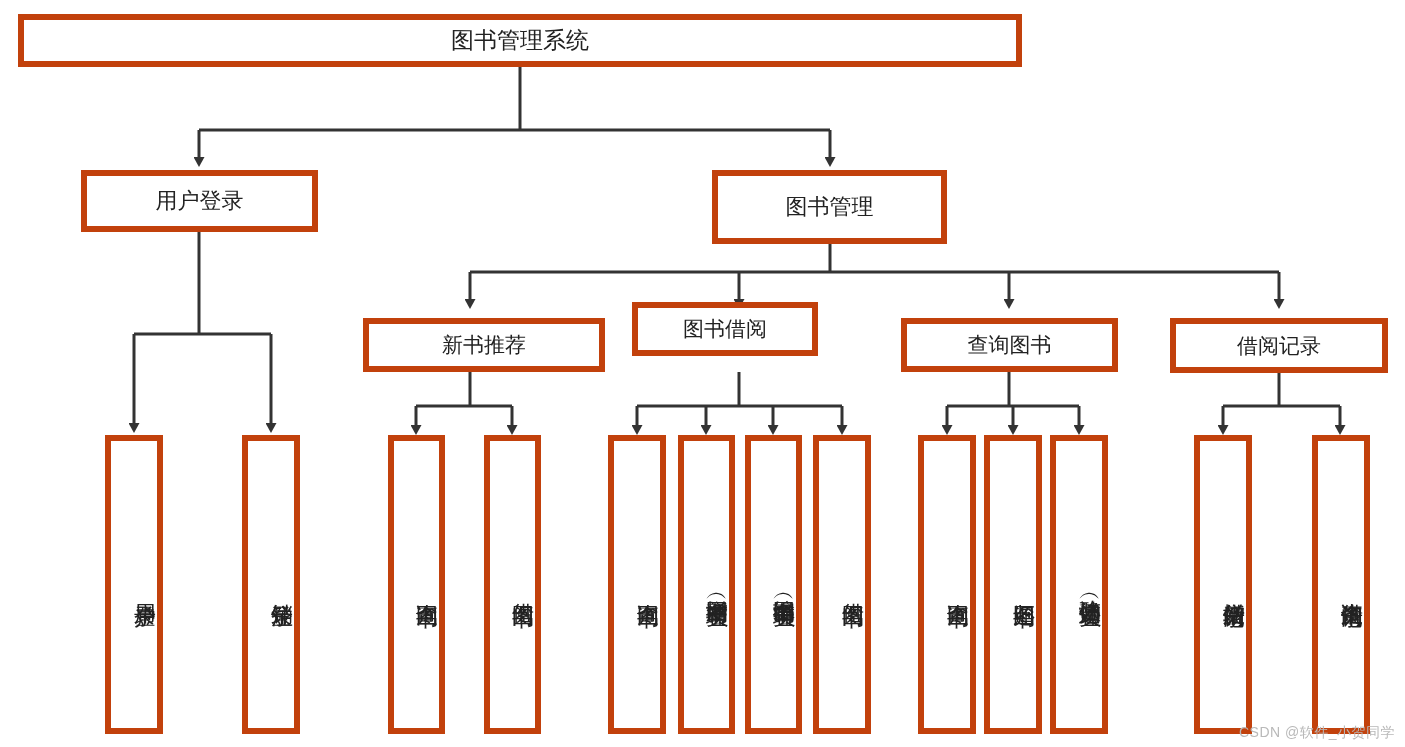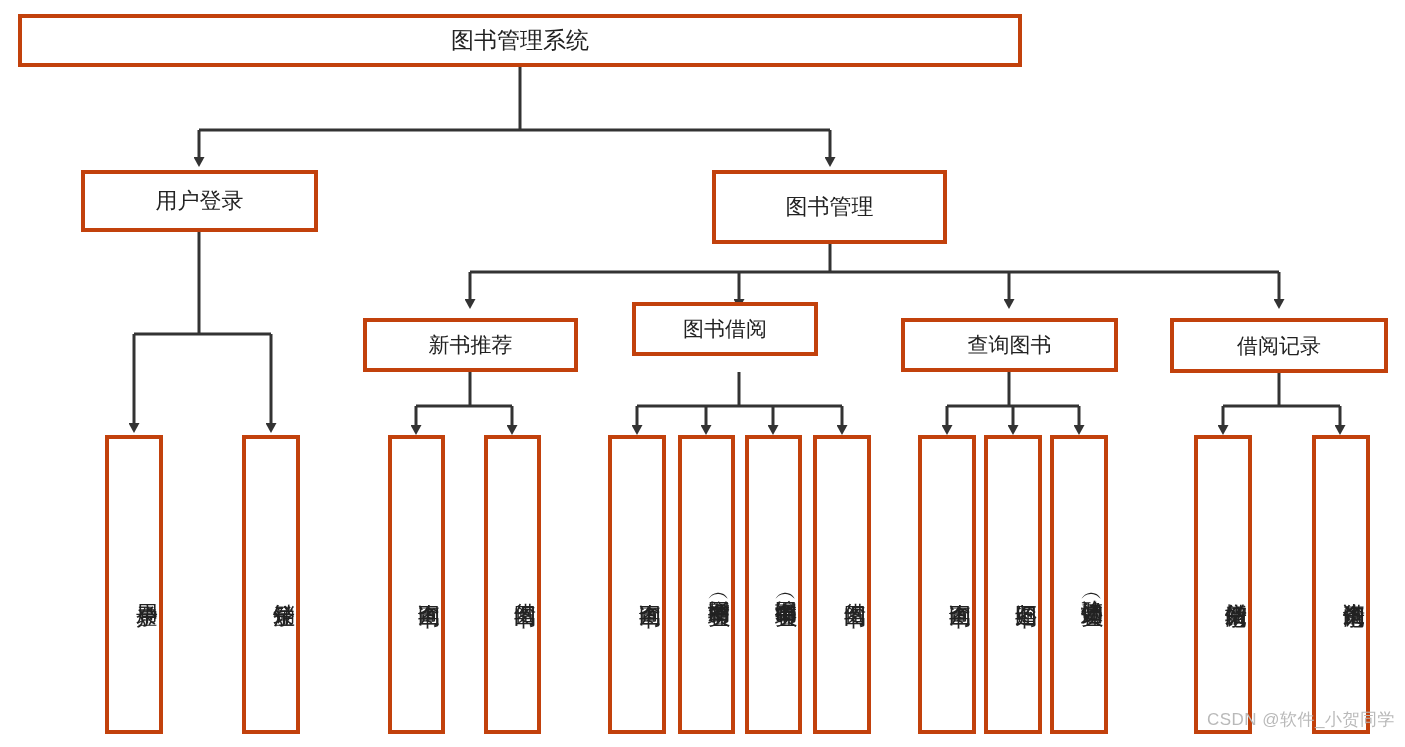--- a/index.html
+++ b/index.html
@@ -9,21 +9,21 @@
     color:#1a1a1a;
     position:relative;
     overflow:hidden;
   }
   #canvas{position:absolute;left:0;top:0;width:1405px;height:747px;}
   svg.links{position:absolute;left:0;top:0;width:1405px;height:747px;pointer-events:none;}
   .node{
     position:absolute;
     box-sizing:border-box;
     background:#ffffff;
-    border:4px solid #c2410c;
+    border:6px solid #c2410c;
     display:flex;
     align-items:center;
     justify-content:center;
     text-align:center;
     color:#222222;
     line-height:1.12;
   }
   .node.root{font-size:23px;}
   .node.lvl2{font-size:22px;}
   .node.lvl3{font-size:21px;}
@@ -34,22 +34,22 @@
     letter-spacing:1px;
     align-items:flex-start;
     justify-content:center;
     padding-top:6px;
     line-height:1.05;
   }
   .node.leaf.tall{align-items:flex-start;padding-top:4px;}
   .watermark{
     position:absolute;
     right:10px;
-    bottom:16px;
-    font-size:17px;
+    bottom:5px;
+    font-size:14px;
     color:#b9b9b9;
     letter-spacing:0.5px;
     white-space:nowrap;
   }
 </style>
 </head>
 <body>
 
 <div id="canvas">
 
@@ -107,21 +107,21 @@
     <span>图书管理系统</span>
   </div>
 
   <div class="node lvl2" style="left:81px;top:170px;width:237px;height:62px;">
     <span>用户登录</span>
   </div>
   <div class="node lvl2" style="left:712px;top:170px;width:235px;height:74px;">
     <span>图书管理</span>
   </div>
 
-  <div class="node lvl3" style="left:363px;top:318px;width:215px;height:54px;">
+  <div class="node lvl3" style="left:363px;top:318px;width:242px;height:54px;">
     <span>新书推荐</span>
   </div>
   <div class="node lvl3" style="left:632px;top:302px;width:186px;height:54px;">
     <span>图书借阅</span>
   </div>
   <div class="node lvl3" style="left:901px;top:318px;width:217px;height:54px;">
     <span>查询图书</span>
   </div>
   <div class="node lvl3" style="left:1170px;top:318px;width:218px;height:55px;align-items:center;">
     <span>借阅记录</span>

